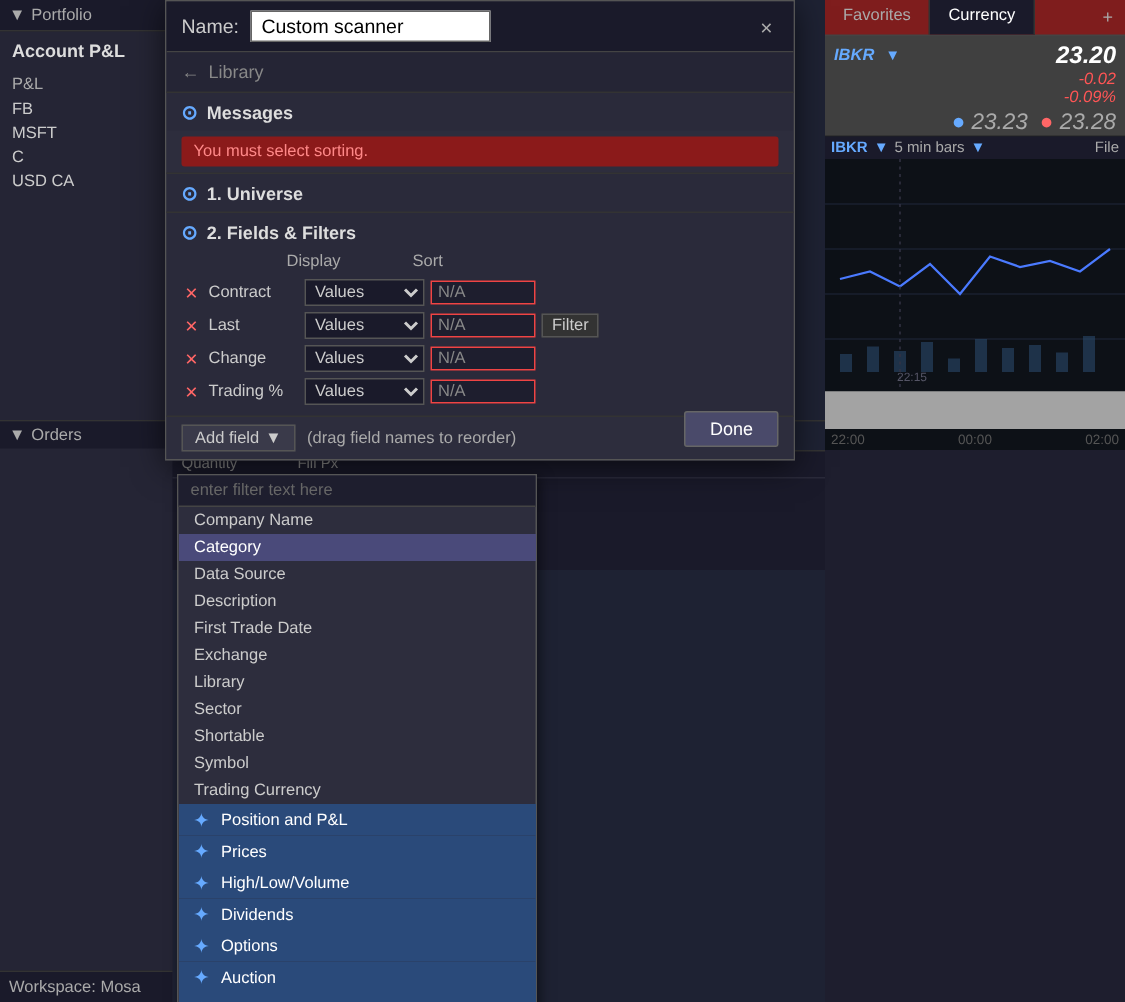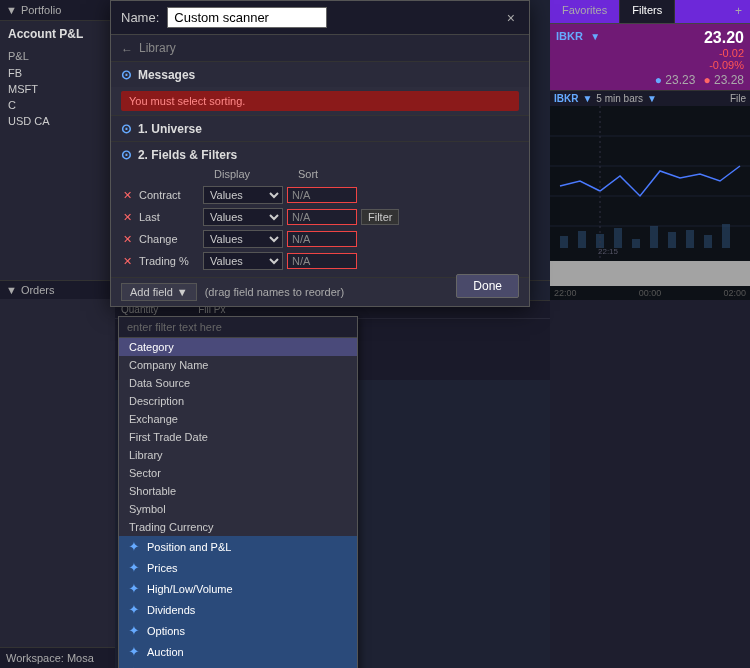--- a/index.html
+++ b/index.html
@@ -67,21 +67,21 @@
       color: #aaa;
       font-size: 11px;
     }
     .sidebar-item {
       padding: 2px 8px;
       color: #ccc;
       font-size: 11px;
     }
     .right-tabs {
       display: flex;
-      background: #6d28d9;
+      background: #7f1d1d;
       border-bottom: 1px solid #444;
       height: 24px;
     }
     .right-tab {
       padding: 4px 12px;
       color: #aaa;
       font-size: 11px;
       cursor: pointer;
       border-right: 1px solid #333;
     }
@@ -104,21 +104,21 @@
       font-size: 16px;
       font-weight: bold;
       text-align: right;
     }
     .ticker-change-neg {
       color: #f55;
       font-size: 11px;
       text-align: right;
     }
     .ticker-bid-ask {
-      font-size: 12px;
+      font-size: 15px;
       color: #aaa;
       text-align: right;
     }
 
     
     .chart-area {
       position: absolute;
       right: 0; top: 90px;
       width: 200px;
       height: 210px;
@@ -313,21 +313,21 @@
       gap: 6px;
       margin-bottom: 6px;
     }
     .fields-cols {
       display: flex;
       gap: 4px;
       padding: 0 2px 4px 70px;
       color: #aaa;
       font-size: 11px;
     }
-    .col-display { width: 80px; margin-left: 23px; }
+    .col-display { width: 80px; }
     .col-sort { width: 80px; }
 
     .field-row {
       display: flex;
       align-items: center;
       padding: 2px 2px;
       gap: 4px;
     }
     .field-x {
       color: #f66;
@@ -504,28 +504,28 @@
   <div class="sidebar-item">C</div>
   <div class="sidebar-item">USD CA</div>
 </div>
 
 <div style="position:absolute;right:0;top:0;width:200px;">
   <div class="right-tabs">
     <div class="right-tab">
       <span>Favorites</span>
     </div>
     <div class="right-tab active">
-      <span>Filters</span>
+      <span>Currency</span>
     </div>
     <div class="right-tab-add">
       <span>+</span>
     </div>
   </div>
 
-  <div style="position:absolute;top:24px;left:0;width:200px;background:#701a75;padding:5px 6px;border-bottom:4px solid #5eead4;">
+  <div style="position:absolute;top:24px;left:0;width:200px;background:#404040;padding:5px 6px;border-bottom:4px solid #5eead4;font-style:italic;">
     <div style="display:flex;justify-content:space-between;align-items:flex-start;">
       <div>
         <span class="ticker-name">IBKR</span>
         <span style="color:#6af;font-size:10px;margin-left:4px;">▼</span>
       </div>
       <div style="text-align:right;">
         <div class="ticker-price">23.20</div>
         <div class="ticker-change-neg">-0.02</div>
         <div class="ticker-change-neg">-0.09%</div>
       </div>
@@ -694,26 +694,26 @@
       <span>(drag field names to reorder)</span>
     </div>
 
     <button class="done-btn">Done</button>
   </div>
 </div>
 
 <div class="dropdown-container">
   <input class="dropdown-search" type="text" placeholder="enter filter text here" style="">
   <div class="dropdown-list">
+    <div class="dropdown-item">Company Name</div>
     <div class="dropdown-item selected">Category</div>
-    <div class="dropdown-item">Company Name</div>
     <div class="dropdown-item">Data Source</div>
     <div class="dropdown-item">Description</div>
+    <div class="dropdown-item">First Trade Date</div>
     <div class="dropdown-item">Exchange</div>
-    <div class="dropdown-item">First Trade Date</div>
     <div class="dropdown-item">Library</div>
     <div class="dropdown-item">Sector</div>
     <div class="dropdown-item">Shortable</div>
     <div class="dropdown-item">Symbol</div>
     <div class="dropdown-item">Trading Currency</div>
     <div class="dropdown-item group-item highlighted">
       <span class="group-icon">✦</span>
       <span>Position and P&amp;L</span>
     </div>
     <div class="dropdown-item group-item highlighted">

